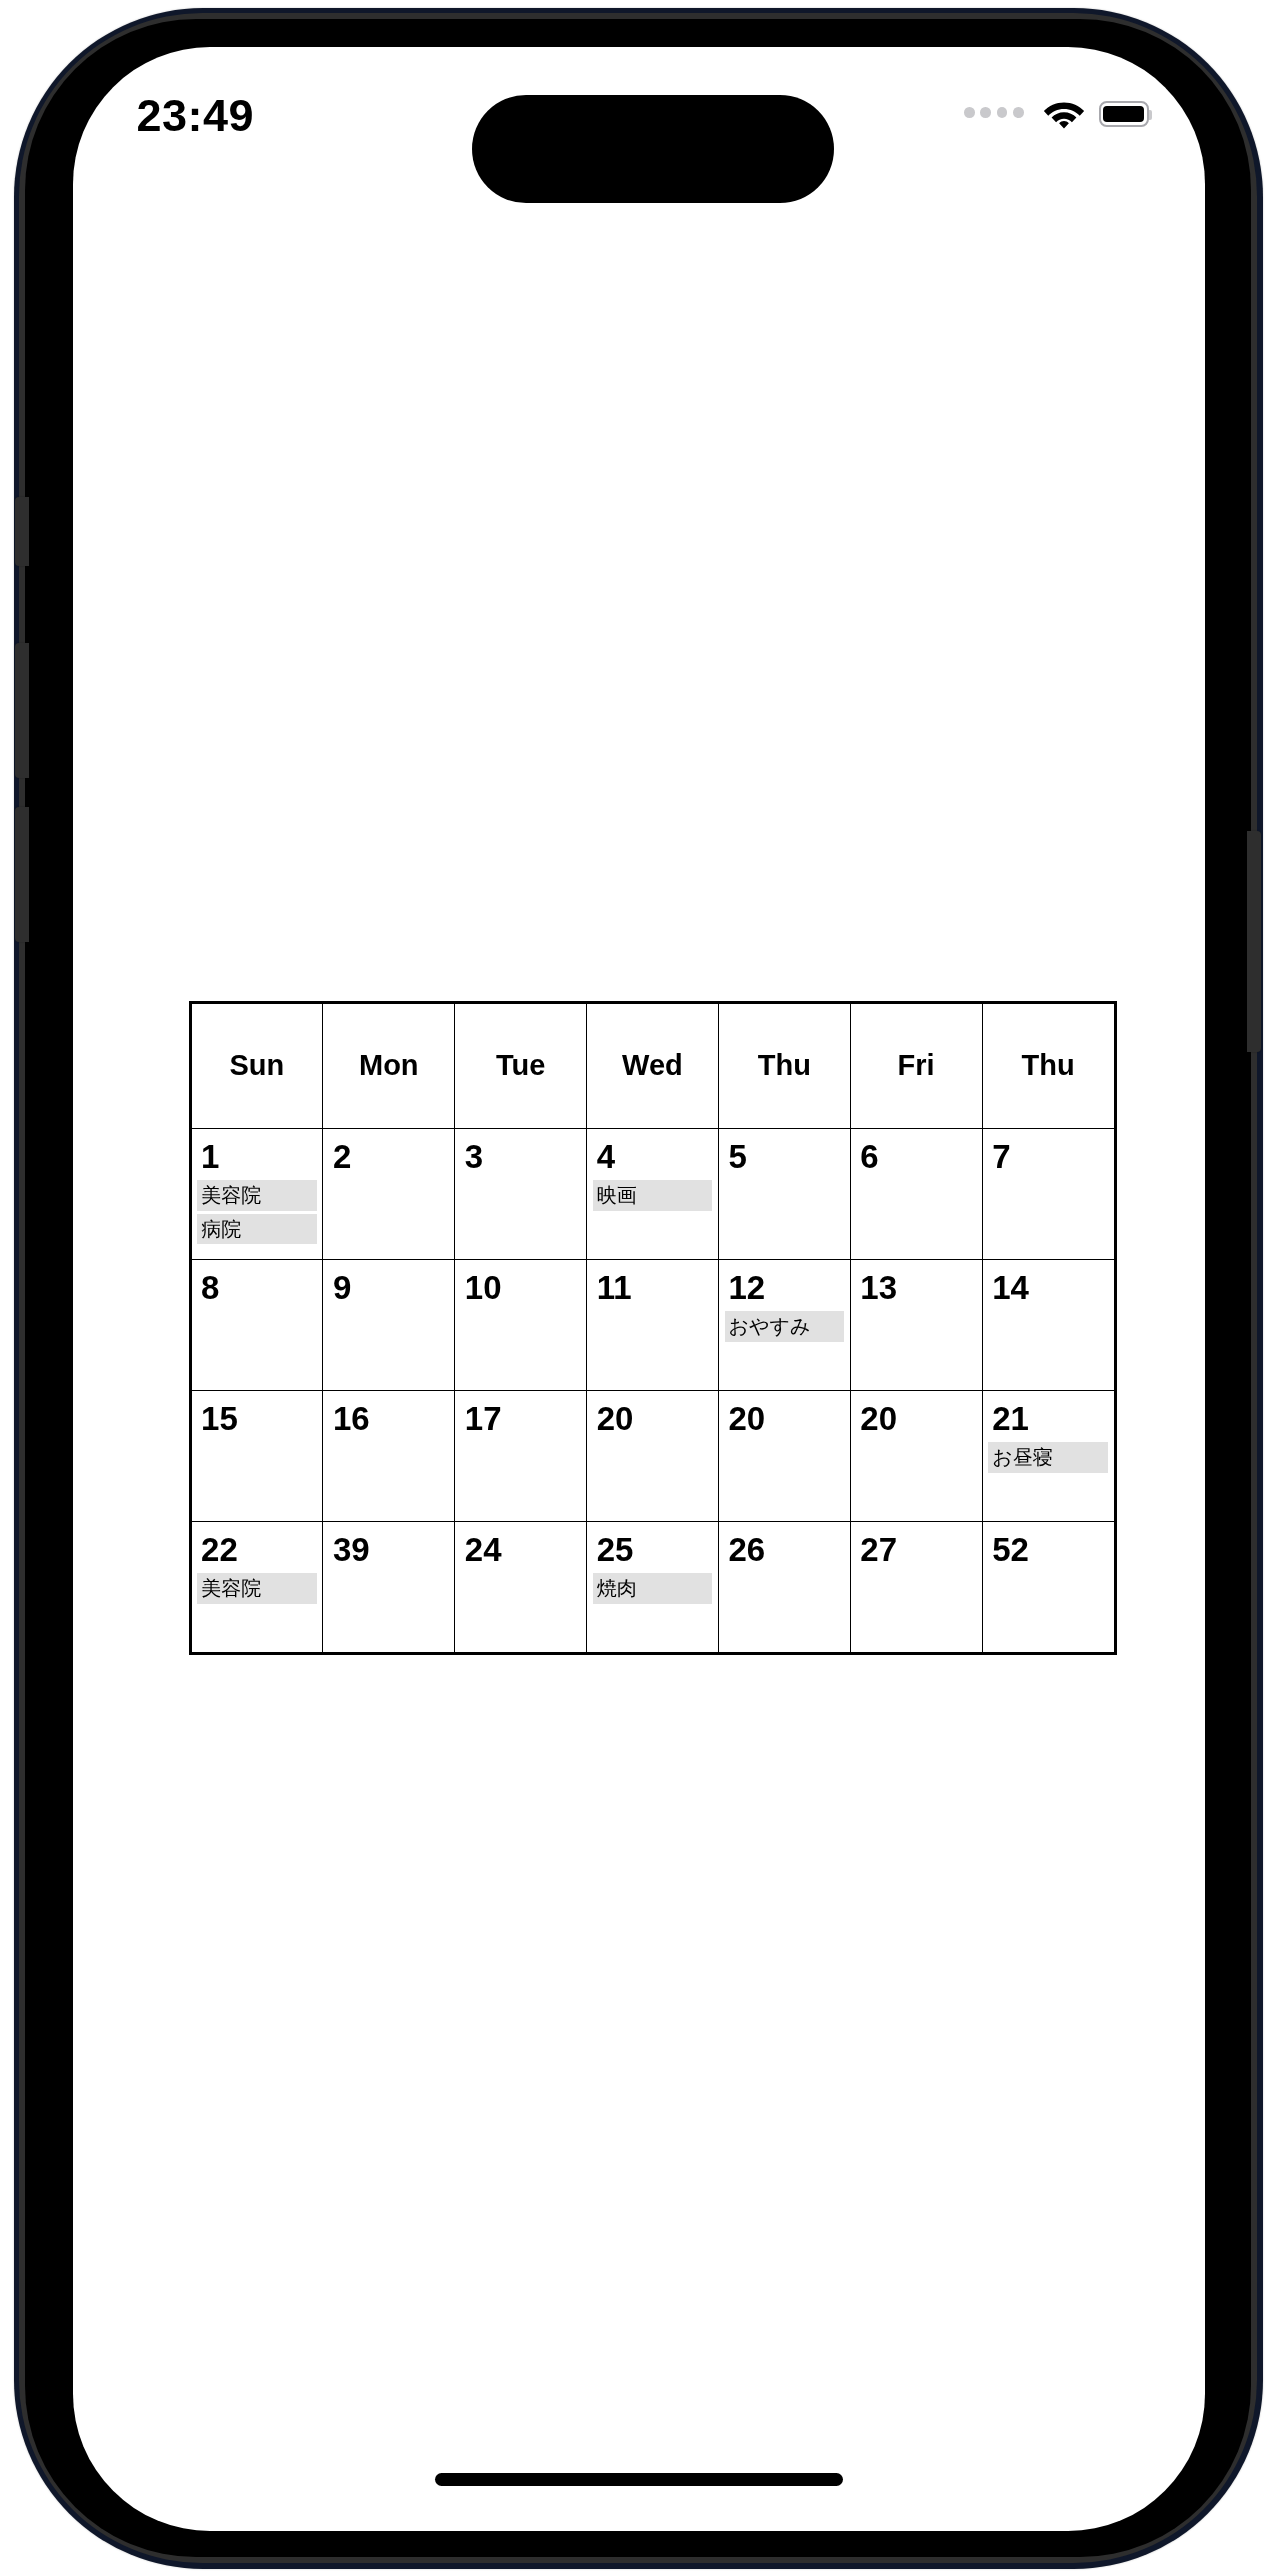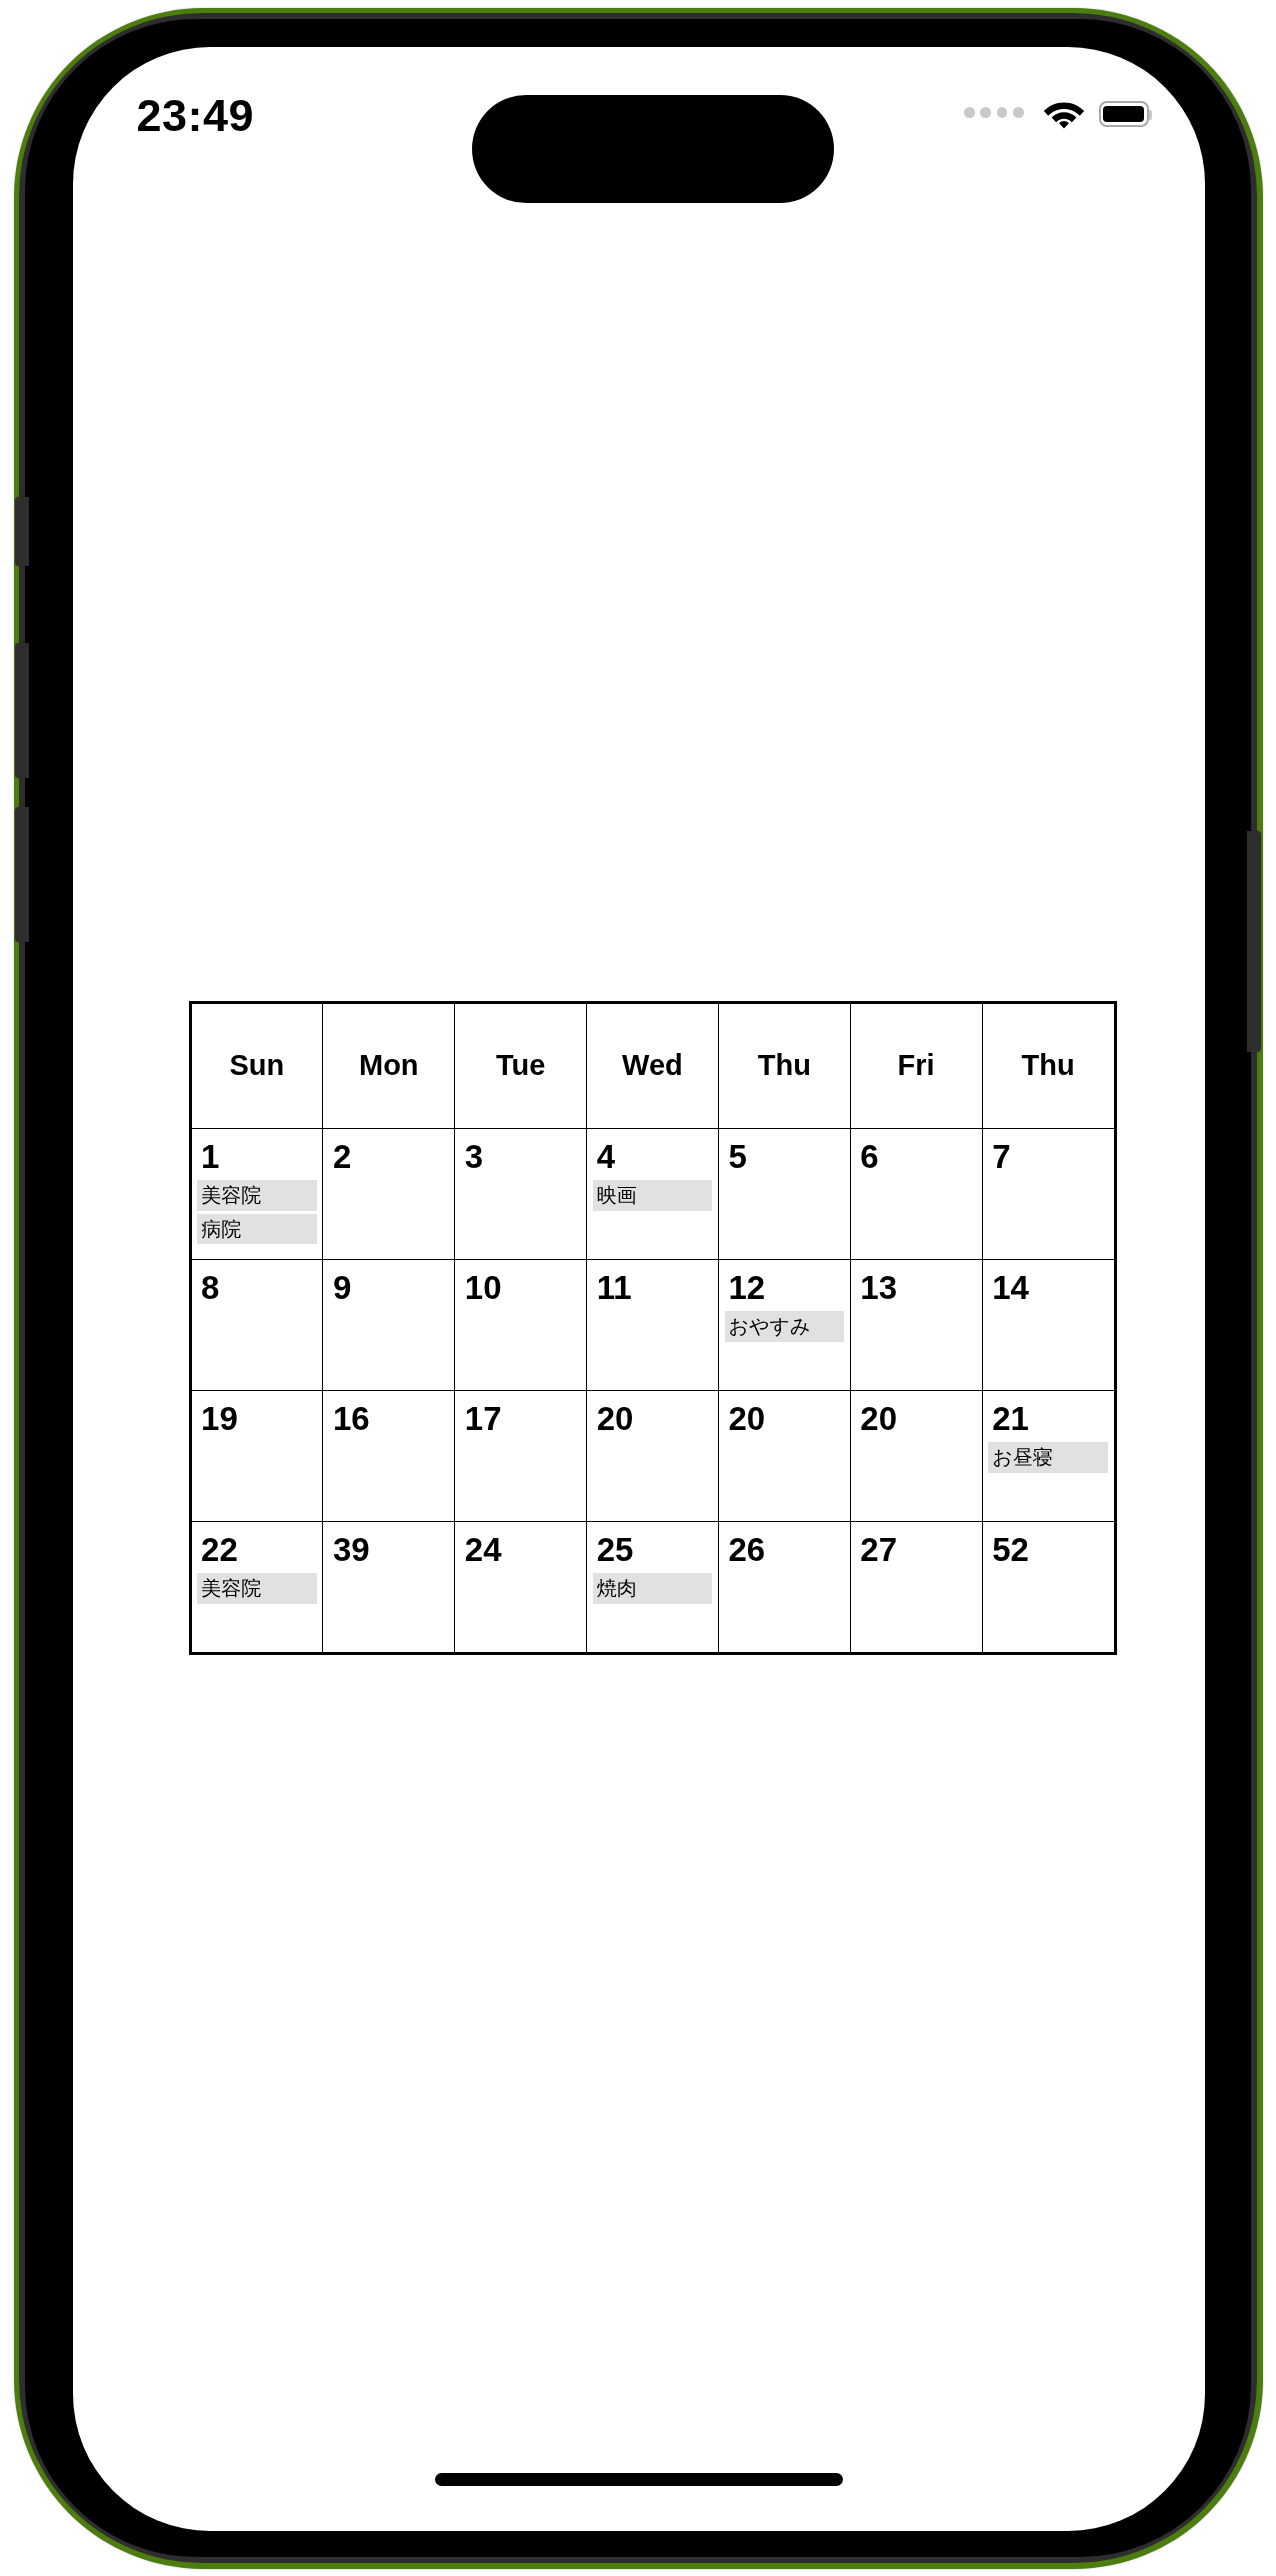--- a/index.html
+++ b/index.html
@@ -16,21 +16,21 @@
   }
 
   
   #phone-frame {
     position: absolute;
     left: 13.5px;
     top: 7.7px;
     width: 1249px;
     height: 2561px;
     border-radius: 189px;
-    background: #4d7c0f;
+    background: #0f172a;
     box-shadow: 0 0 1.9px rgba(0,0,0,0.25);
   }
   #phone-bezel-outer {
     position: absolute;
     left: 5.8px;
     top: 5.8px;
     right: 5.8px;
     bottom: 5.8px;
     border-radius: 183px;
     background: #2e2e2e;
@@ -347,21 +347,21 @@
               </td>
               <td>
                 <span class="daynum">13</span>
               </td>
               <td>
                 <span class="daynum">14</span>
               </td>
             </tr>
             <tr>
               <td>
-                <span class="daynum">19</span>
+                <span class="daynum">15</span>
               </td>
               <td>
                 <span class="daynum">16</span>
               </td>
               <td>
                 <span class="daynum">17</span>
               </td>
               <td>
                 <span class="daynum">20</span>
               </td>

